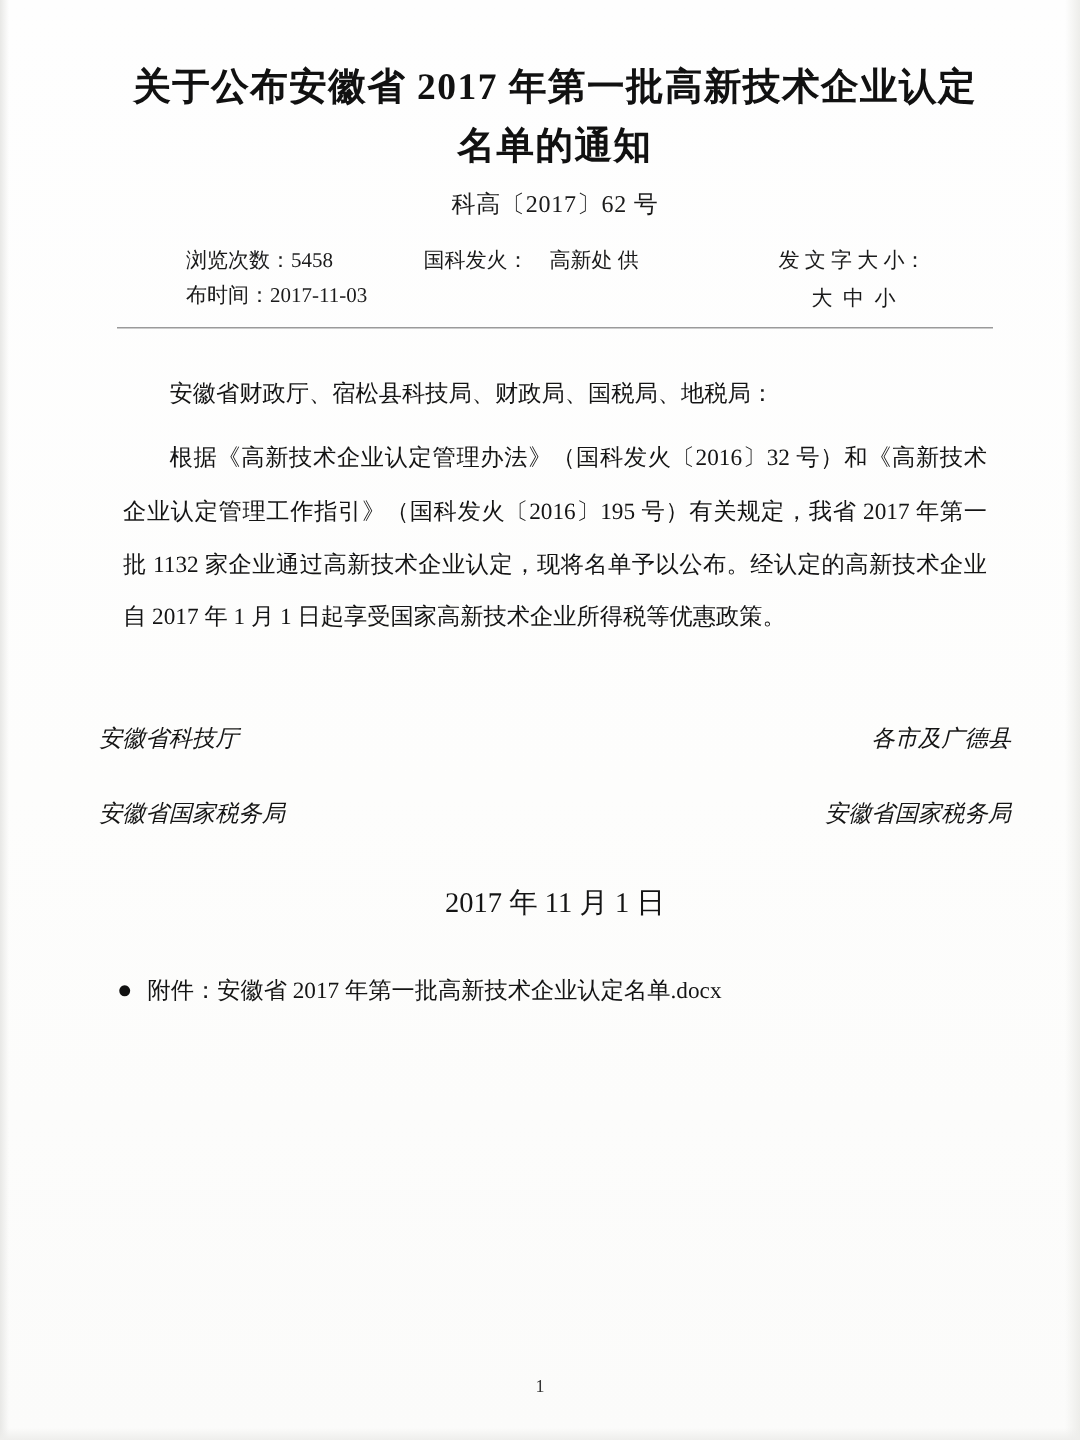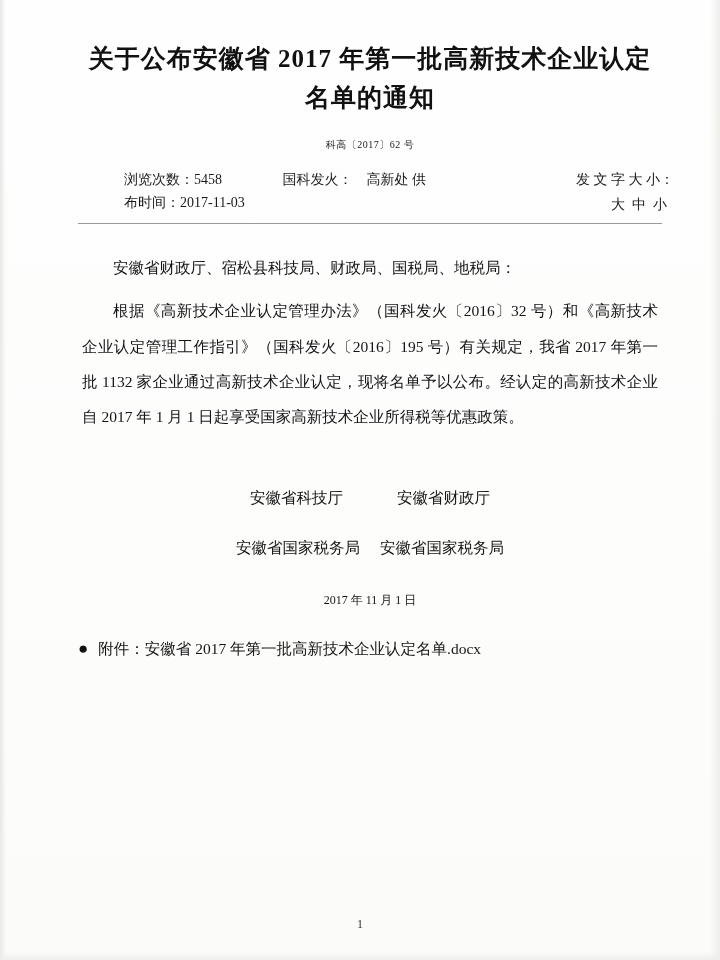--- a/index.html
+++ b/index.html
@@ -58,22 +58,22 @@
     line-height: 1.55;
     margin: 12px 0 0 0;
     color: #111;
   }
   .doc-title .line2 {
     display: block;
   }
 
   .doc-number {
     text-align: center;
-    font-size: 10px;
-    margin-top: 20px;
+    font-size: 16px;
+    margin-top: 8px;
     letter-spacing: 0.5px;
     color: #1a1a1a;
   }
 
   .meta-row {
     display: flex;
     align-items: flex-start;
     justify-content: center;
     gap: 13px;
     margin-top: 16px;
@@ -85,21 +85,21 @@
     padding-left: 58px;
     box-sizing: border-box;
   }
   .meta-col-source {
     width: 215px;
     box-sizing: border-box;
   }
   .meta-col-size {
     width: 180px;
     box-sizing: border-box;
-    text-align: right;
+    text-align: left;
     padding-left: 18px;
   }
   .meta-line {
     white-space: nowrap;
   }
   .size-options {
     margin-top: 2px;
     letter-spacing: 7px;
     padding-left: 22px;
   }
@@ -134,31 +134,32 @@
   }
 
   .signatures {
     margin-top: 46px;
     font-size: 15.5px;
     line-height: 2.2;
     color: #141414;
   }
   .sig-row {
     display: flex;
-    justify-content: center;
+    justify-content: space-between;
     gap: 54px;
+    font-style: italic;
   }
   .sig-row.second {
     margin-top: 16px;
     gap: 20px;
   }
   .sig-date {
     text-align: center;
     margin-top: 22px;
-    font-size: 12px;
+    font-size: 19px;
   }
 
   .attachment {
     margin-top: 26px;
     font-size: 15.5px;
     display: flex;
     align-items: flex-start;
     gap: 10px;
     padding-left: 12px;
   }
@@ -221,21 +222,21 @@
     </div>
 
     <div class="body-text">
       <div class="salutation">安徽省财政厅、宿松县科技局、财政局、国税局、地税局：</div>
       <div class="para">根据《高新技术企业认定管理办法》（国科发火〔2016〕32 号）和《高新技术企业认定管理工作指引》（国科发火〔2016〕195 号）有关规定，我省 2017 年第一批 1132 家企业通过高新技术企业认定，现将名单予以公布。经认定的高新技术企业自 2017 年 1 月 1 日起享受国家高新技术企业所得税等优惠政策。</div>
     </div>
 
     <div class="signatures">
       <div class="sig-row">
         <span>安徽省科技厅</span>
-        <span>安徽省财政厅</span>
+        <span>各市及广德县</span>
       </div>
       <div class="sig-row second">
         <span>安徽省国家税务局</span>
         <span>安徽省国家税务局</span>
       </div>
       <div class="sig-date">2017 年 11 月 1 日</div>
     </div>
 
     <div class="attachment">
       <span class="bullet">●</span>

